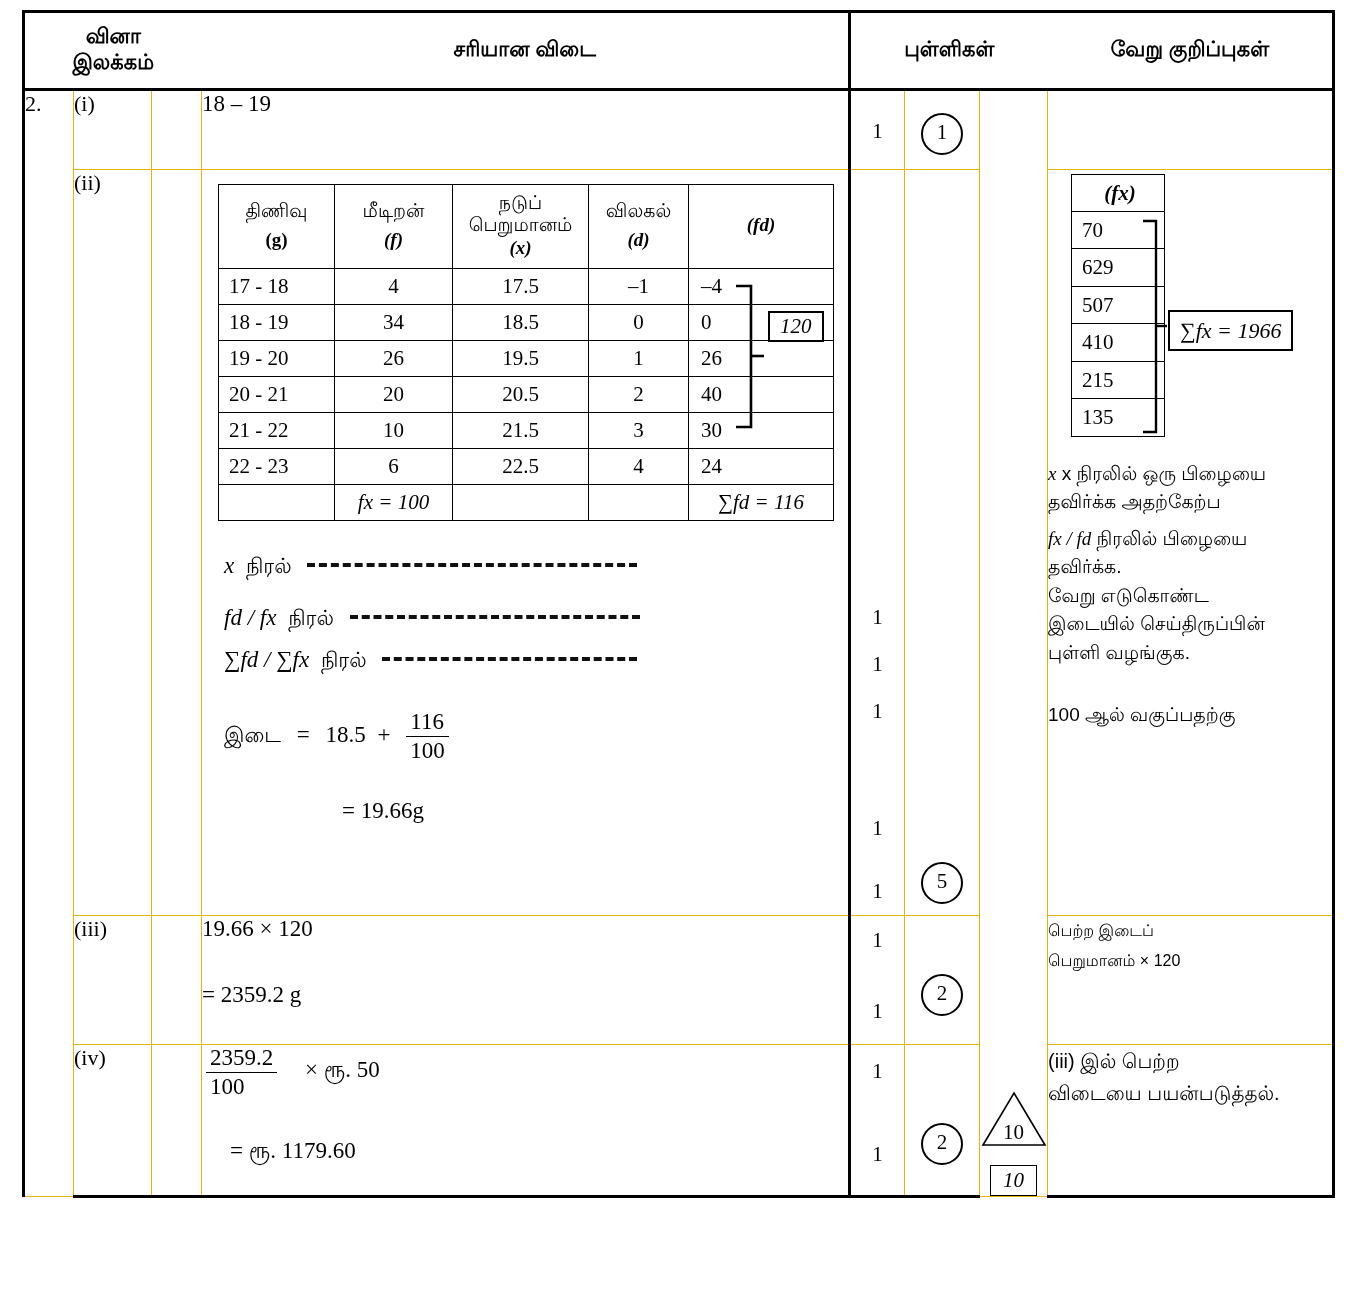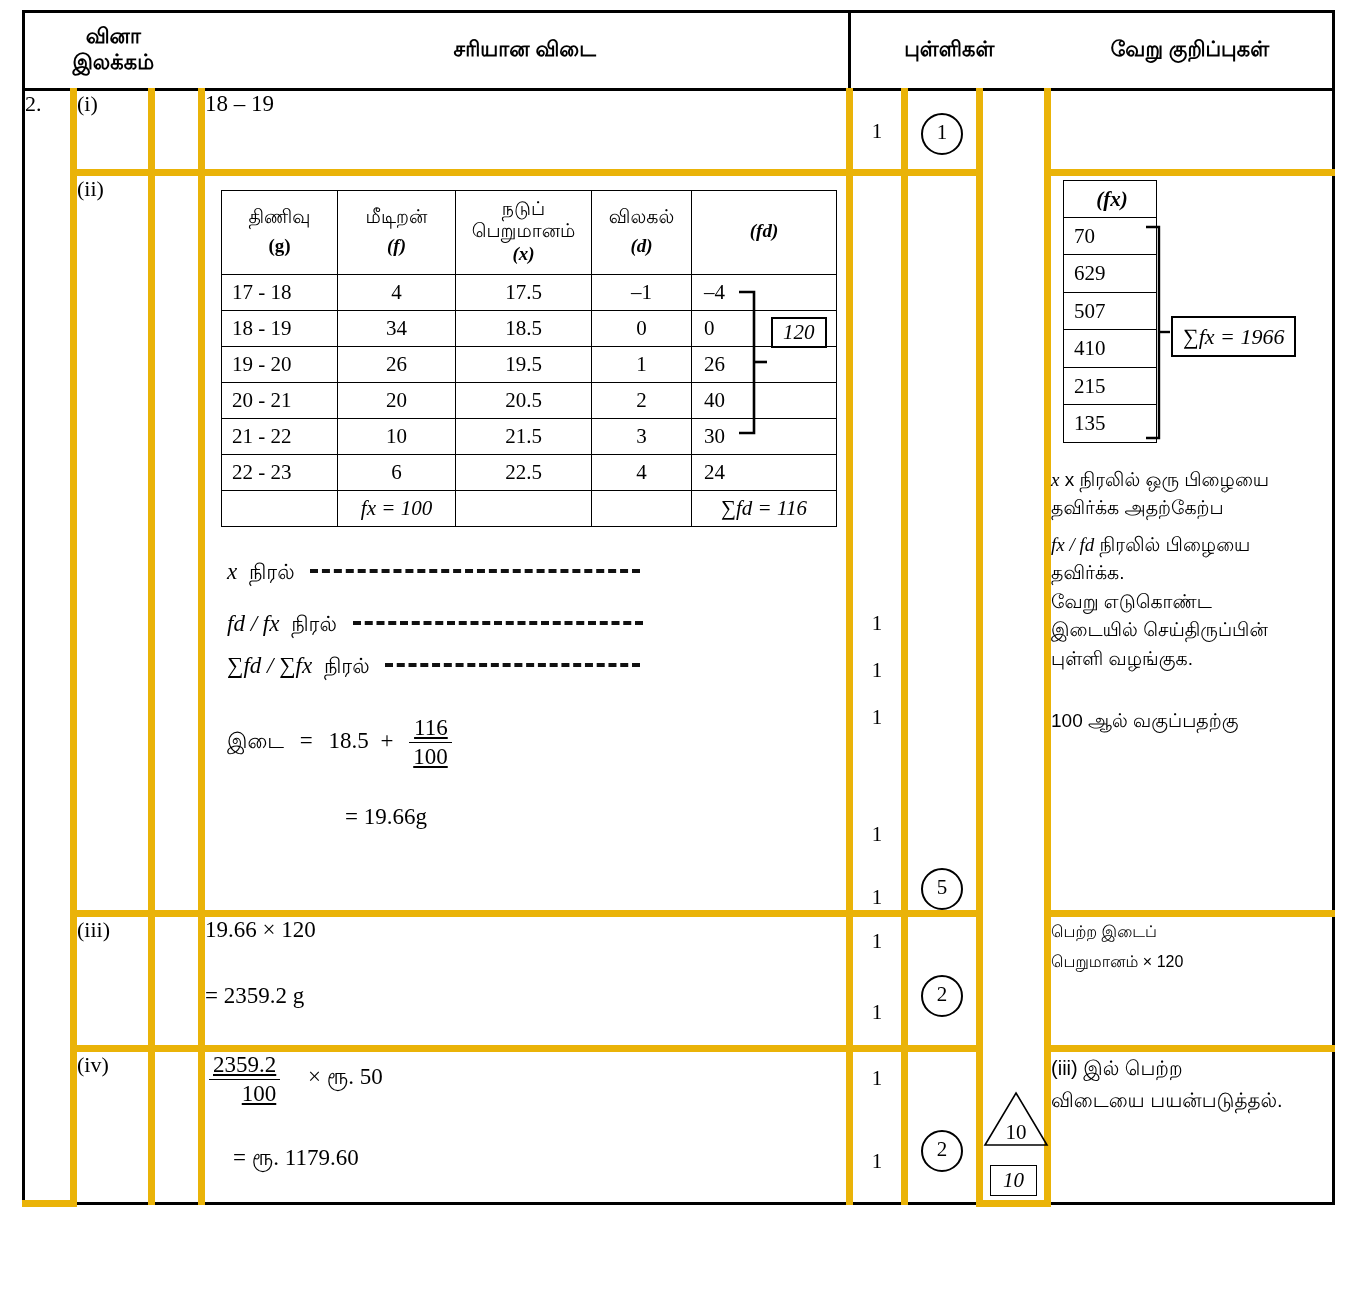--- a/index.html
+++ b/index.html
@@ -6,21 +6,21 @@
   body{
     width:1355px;height:1300px;
     font-family:"Liberation Serif", serif;
     color:#000;
     position:relative;
     overflow:hidden;
   }
   .sheet{position:absolute;left:22px;top:10px;width:1310px;height:1278px;}
   table.outer{border-collapse:collapse;width:1310px;table-layout:fixed;}
   table.outer > tbody > tr > td, table.outer > thead > tr > th{
-    border:7px solid #eab308;
+    border:1px solid #eab308;
     vertical-align:top;
     padding:0;
   }
   
   .thickL{border-left:3px solid #000 !important;}
   .thickR{border-right:3px solid #000 !important;}
   .thickT{border-top:3px solid #000 !important;}
   .thickB{border-bottom:3px solid #000 !important;}
 
   .hdr{
@@ -71,21 +71,21 @@
 
   .dashline{
     display:inline-block;
     height:0;
     border-top:4px dashed #111;
     vertical-align:middle;
     margin-left:10px;
     margin-bottom:5px;
   }
   .eqrow{font-size:23px;margin:0;padding:0;}
-  .frac{display:inline-block;text-align:right;vertical-align:middle;margin:0 4px;text-decoration:underline;}
+  .frac{display:inline-block;text-align:left;vertical-align:middle;margin:0 4px;}
   .frac .num{border-bottom:1.6px solid #000;padding:0 4px 1px;display:block;}
   .frac .den{padding:1px 4px 0;display:block;}
 
   .wm{
     position:absolute;
     left:505px;top:620px;
     font-family:"Liberation Sans", sans-serif;
     font-size:46px;font-weight:bold;
     color:#f7cdd3;
     letter-spacing:1px;
@@ -295,21 +295,21 @@
         <div>1</div>
       </td>
       <td class="marks">
         <div style="height:692px"></div>
         <span class="circ">5</span>
       </td>
 
       <td class="notes thickR">
 
         <div style="position:relative;height:290px">
-          <table class="fxt" style="position:absolute;left:12px;top:4px">
+          <table class="fxt" style="position:absolute;left:23px;top:4px">
             <tbody>
                   <tr>
               <td class="c ital" style="font-weight:bold">(fx)</td>
             </tr>
             <tr>
                     <td>70</td>
                   </tr>
             <tr>
                     <td>629</td>
                   </tr>

